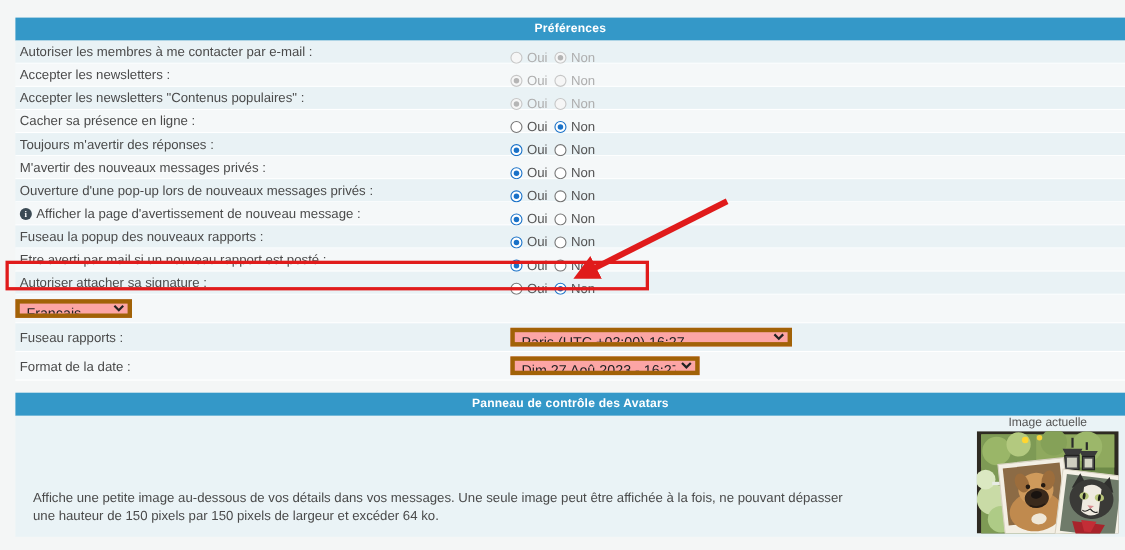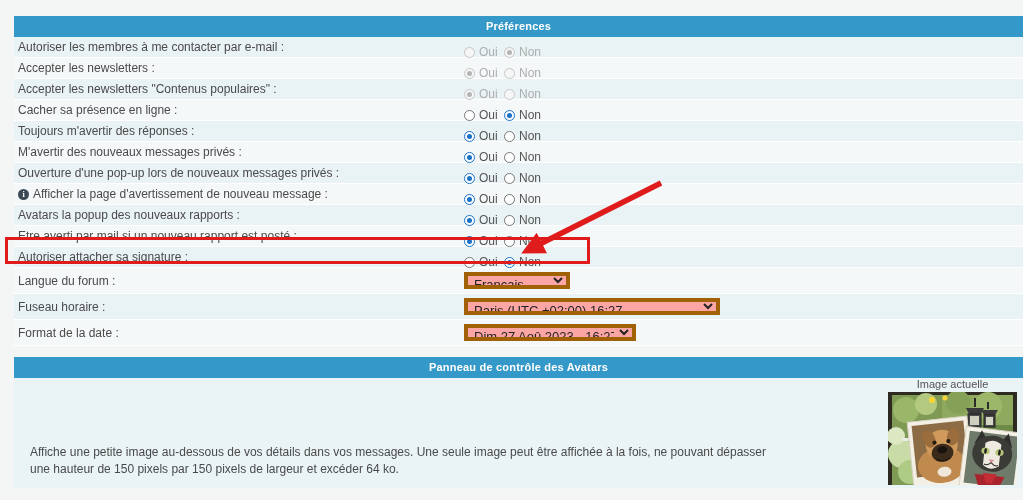--- a/index.html
+++ b/index.html
@@ -298,21 +298,21 @@
               </div>
               <div class="radio-opt non">
                 <span class="radio"></span>
                 <span class="radio-label">Non</span>
               </div>
             </div>
           </div>
         </div>
         <div class="row">
           <div class="row-label">
-            <span>Avatars la popup des nouveaux rapports :</span>
+            <span>Fuseau la popup des nouveaux rapports :</span>
           </div>
           <div class="row-control">
             <div class="radio-group">
               <div class="radio-opt oui">
                 <span class="radio checked"></span>
                 <span class="radio-label">Oui</span>
               </div>
               <div class="radio-opt non">
                 <span class="radio"></span>
                 <span class="radio-label">Non</span>
@@ -350,27 +350,26 @@
               <div class="radio-opt non">
                 <span class="radio checked"></span>
                 <span class="radio-label">Non</span>
               </div>
             </div>
           </div>
         </div>
       </div>
     <div class="panel-body" id="pref-selects">
         <div class="sel-row">
-          <div class="row-label">Langue du forum :</div>
           <div class="row-control">
             <select class="lang"><option>Français</option></select>
           </div>
         </div>
         <div class="sel-row alt">
-          <div class="row-label">Fuseau horaire :</div>
+          <div class="row-label">Fuseau rapports :</div>
           <div class="row-control">
             <select class="tz"><option>Paris (UTC +02:00) 16:27</option></select>
           </div>
         </div>
         <div class="sel-row">
           <div class="row-label">Format de la date :</div>
           <div class="row-control">
             <select class="datefmt"><option>Dim 27 Aoû 2023 - 16:27</option></select>
           </div>
         </div>

